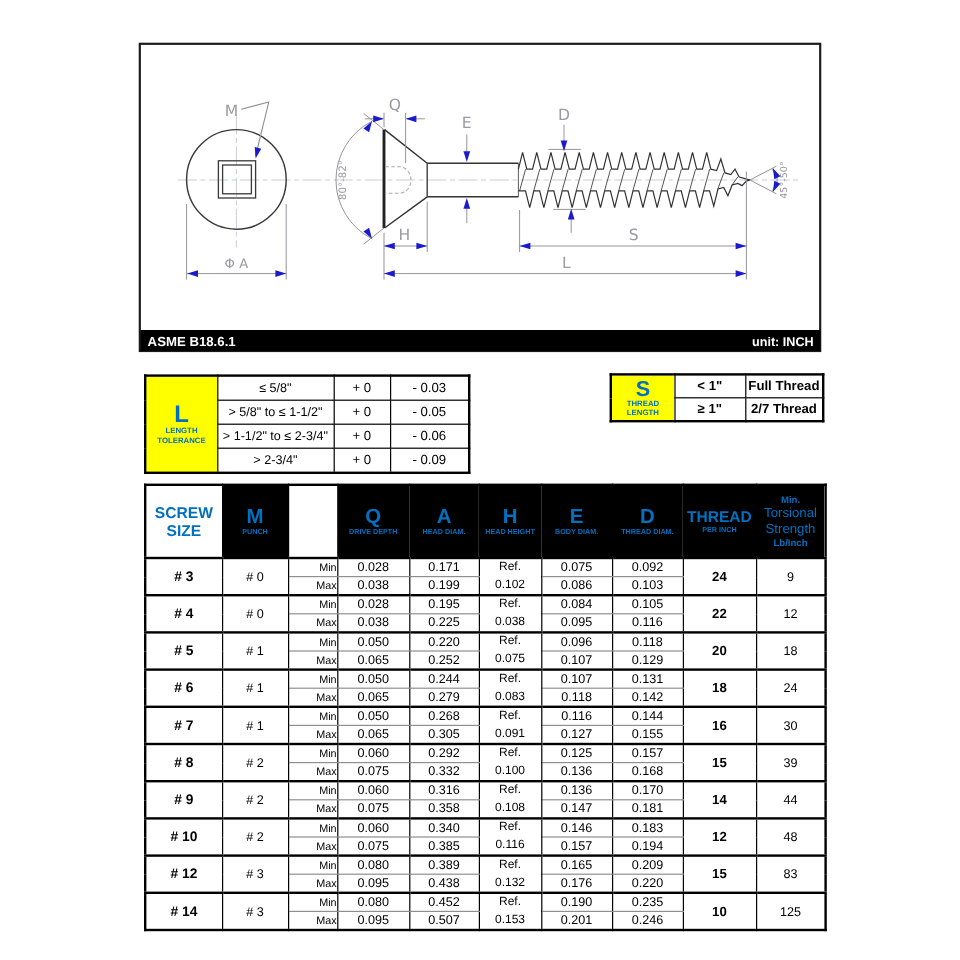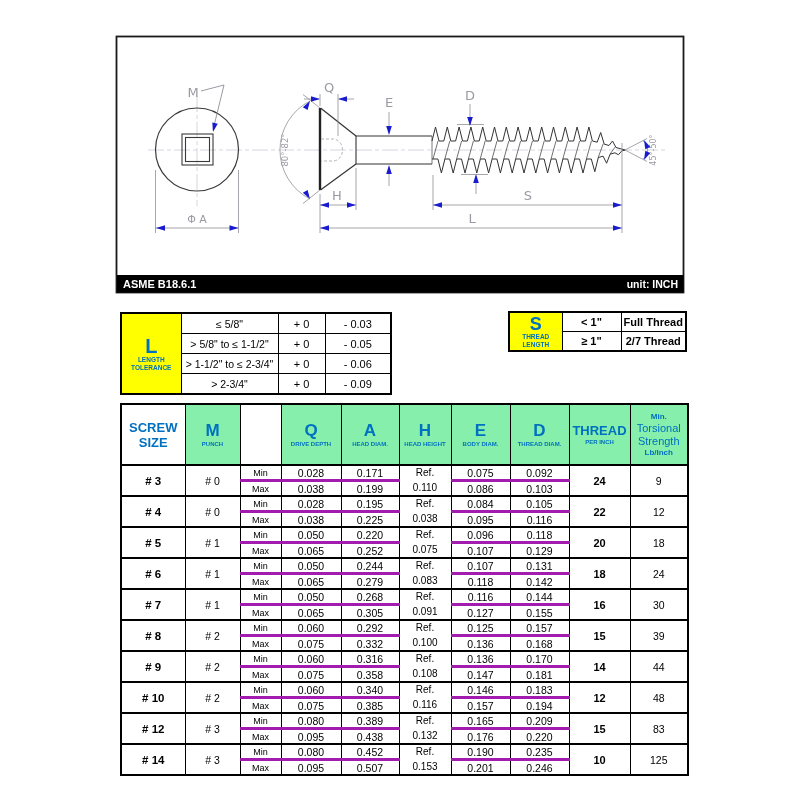--- a/index.html
+++ b/index.html
@@ -21,37 +21,37 @@
   #sthr-table{position:absolute;left:508px;top:311px;width:179px;border:2px solid #000;font-size:10.5px;}
   #sthr-table td{border:1.5px solid #000;height:18px;}
   #sthr-table td.range{font-weight:bold;font-size:11px;}
   #sthr-table td.tval{font-weight:bold;font-size:11px;}
   .ycell{background:#FFFF00;}
   .ycell .bigsym{color:#0070C0;font-weight:bold;font-size:20px;line-height:20px;}
   .ycell .smallsym{color:#0070C0;font-weight:bold;font-size:6.5px;line-height:8px;}
 
   
   #spec-table{position:absolute;left:120px;top:403px;width:569px;border:2px solid #000;font-size:10.5px;}
-  #spec-table th{border:1px solid #000;height:59px;background:#86efac;color:#0070C0;border-bottom:2px solid #000;}
+  #spec-table th{border:1px solid #000;height:59px;background:#000000;color:#0070C0;border-bottom:2px solid #000;}
   #spec-table th.white{background:#fff;}
   #spec-table td{border:1px solid #000;}
   #spec-table tr.rmin>td{border-top:2px solid #000;}
   #spec-table tr.rmin>td.sub{border-bottom:1px solid #8f8f8f;}
-  #spec-table tr.rmax>td{border-top:3px solid #a21caf;}
+  #spec-table tr.rmax>td{border-top:1px solid #a21caf;}
   #spec-table tr.rmin,#spec-table tr.rmax{height:15px;}
   .hbig{font-size:17px;font-weight:bold;line-height:19px;}
   .hbig2{font-size:13px;font-weight:bold;line-height:15px;}
   .hthread{font-size:13px;font-weight:bold;line-height:15px;}
   .hsub{font-size:6px;font-weight:bold;line-height:8px;}
   th.strength{color:#1F3864;}
   th.strength .s-sm{font-size:8px;font-weight:bold;line-height:10px;}
   th.strength .s-lg{font-size:11px;font-weight:normal;line-height:13px;}
   #spec-table td.size{font-weight:bold;font-size:11.5px;}
   #spec-table td.punch{font-size:10.5px;}
-  #spec-table td.mm{font-size:9px;}
+  #spec-table td.mm{font-size:9px;text-align:right;}
   #spec-table td.val{font-size:10.5px;}
   #spec-table td.hcell div{line-height:14.5px;font-size:10px;}
   #spec-table td.tpi{font-weight:bold;font-size:11px;}
   #spec-table td.str{font-size:10.5px;}
 </style>
 </head>
 <body>
 
 <div id="page">
 
@@ -272,21 +272,21 @@
     </thead>
     <tbody>
         <tr class="rmin">
           <td class="size" rowspan="2"># 3</td>
           <td class="punch" rowspan="2"># 0</td>
           <td class="mm sub">Min</td>
           <td class="val sub">0.028</td>
           <td class="val sub">0.171</td>
           <td class="hcell" rowspan="2">
             <div>Ref.</div>
-            <div>0.110</div>
+            <div>0.102</div>
           </td>
           <td class="val sub">0.075</td>
           <td class="val sub">0.092</td>
           <td class="tpi" rowspan="2">24</td>
           <td class="str" rowspan="2">9</td>
         </tr>
         <tr class="rmax">
           <td class="mm">Max</td>
           <td class="val">0.038</td>
           <td class="val">0.199</td>

